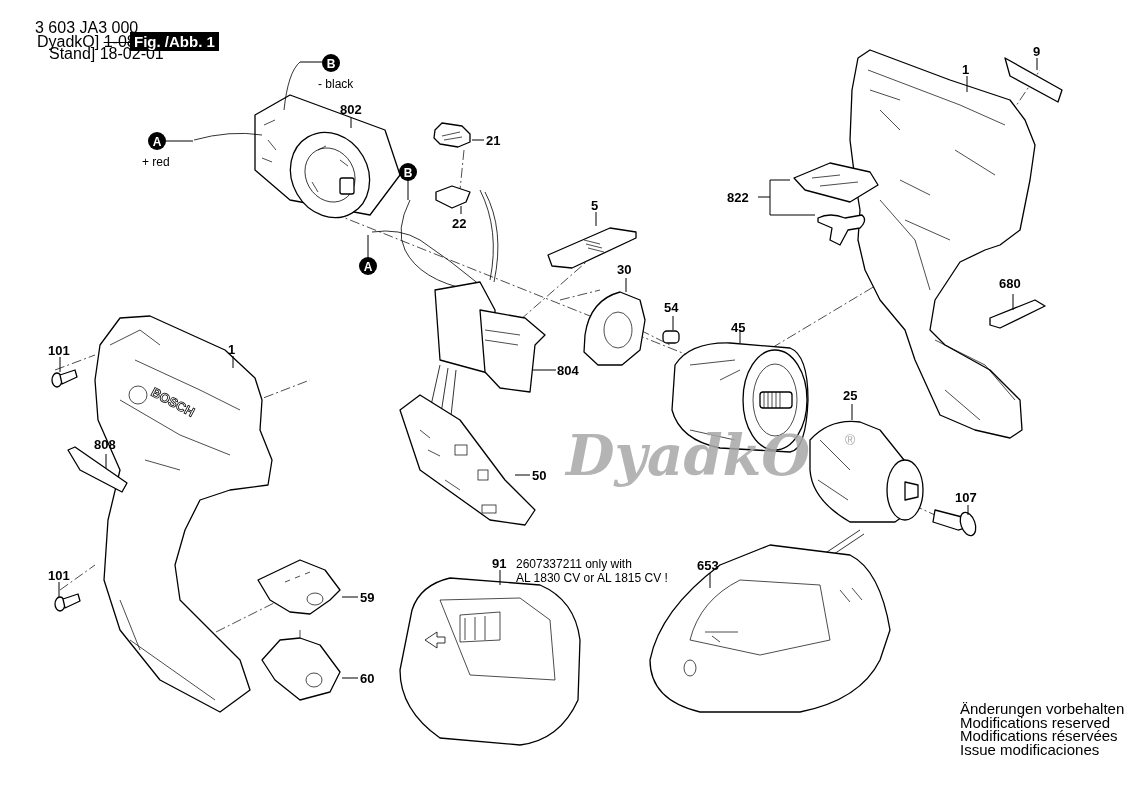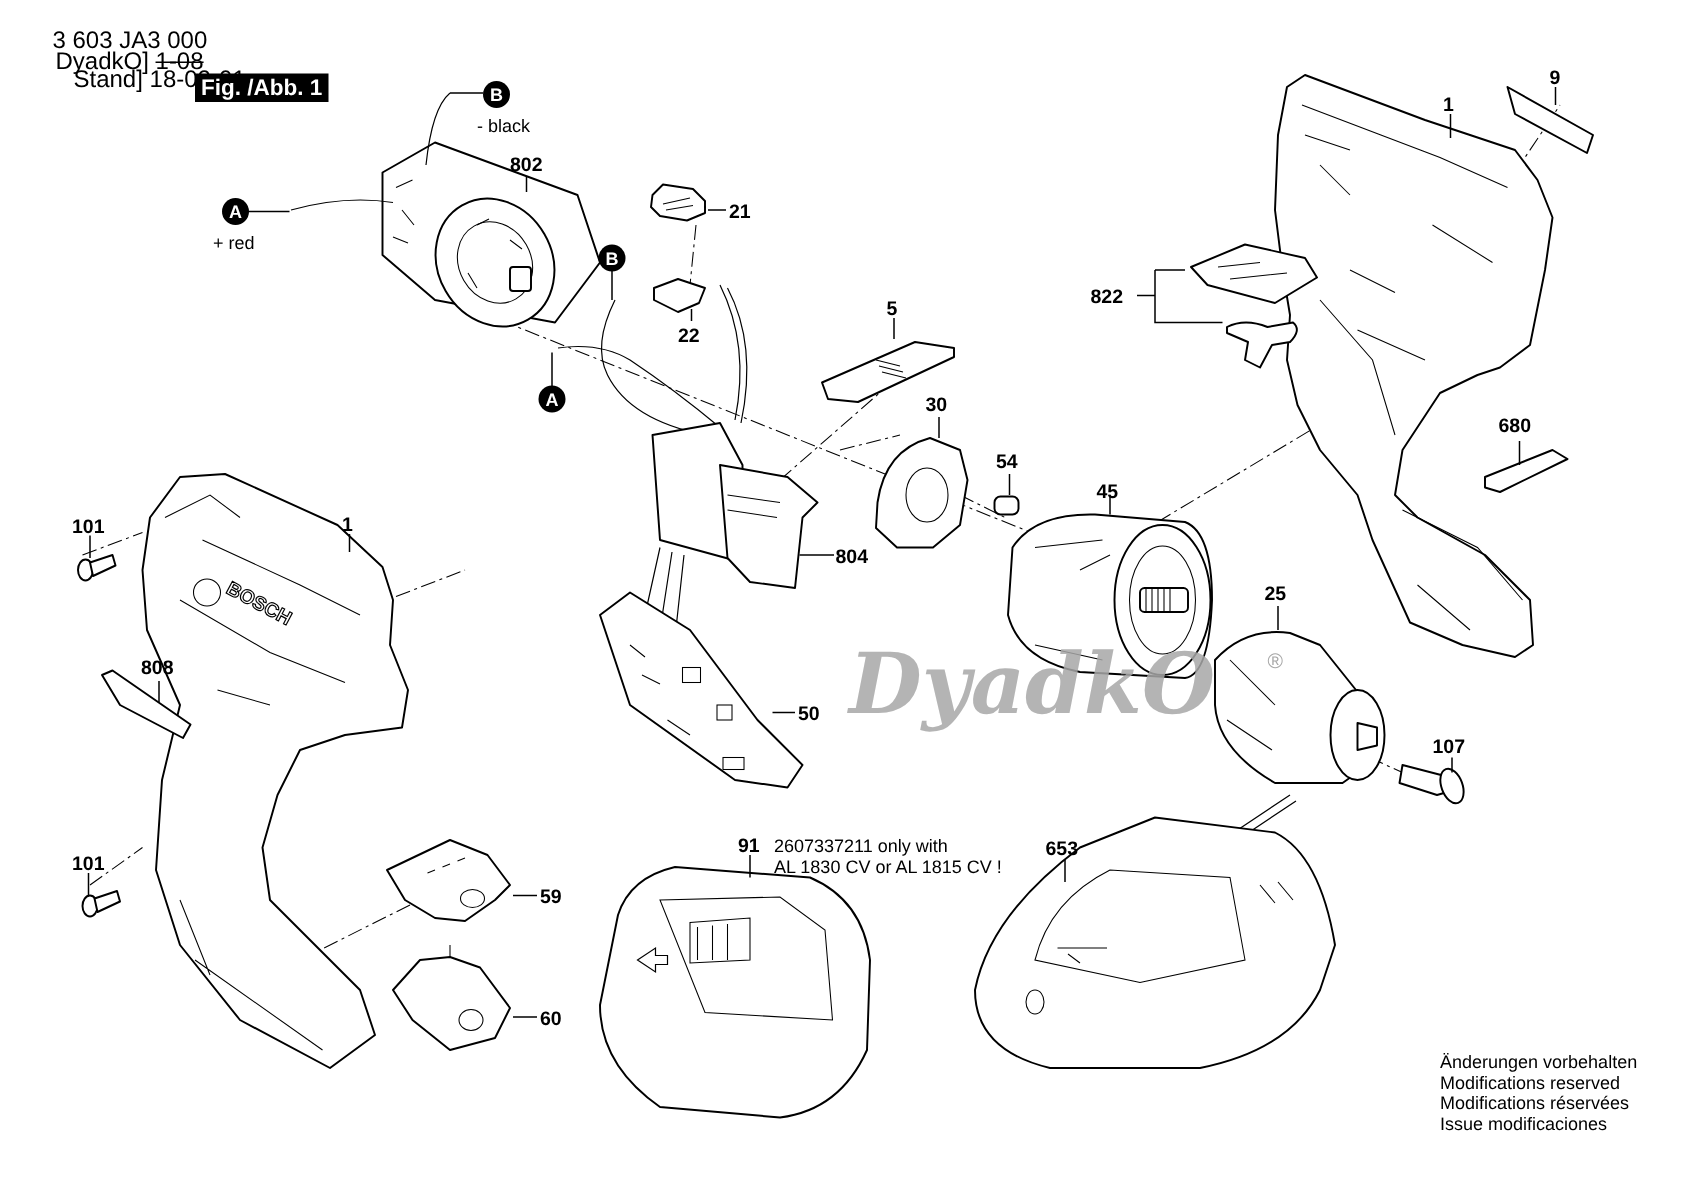--- a/index.html
+++ b/index.html
@@ -6,22 +6,22 @@
   body{width:1132px;height:786px;position:relative;overflow:hidden;font-family:"Liberation Sans",sans-serif;color:#000;}
   svg{position:absolute;left:0;top:0;}
   .part{fill:#fff;stroke:#000;stroke-width:1.3;stroke-linejoin:round;}
   .thin{fill:none;stroke:#000;stroke-width:0.8;}
   .detail{fill:none;stroke:#000;stroke-width:0.7;}
   .dash{fill:none;stroke:#000;stroke-width:0.7;stroke-dasharray:10 3 2 3;}
   .leader{fill:none;stroke:#000;stroke-width:1;}
   .pn{font-family:"Liberation Sans",sans-serif;font-weight:bold;font-size:13px;fill:#000;}
   .note{font-family:"Liberation Sans",sans-serif;font-size:12px;fill:#000;}
   .hdr{position:absolute;font-size:16px;line-height:12px;}
-  .fig{position:absolute;left:130px;top:49px;background:#000;color:#fff;font-weight:bold;font-size:15px;padding:1px 4px;line-height:17px;}
-  .mods{position:absolute;left:960px;top:702px;font-size:12px;line-height:13.5px;}
+  .fig{position:absolute;left:130px;top:32px;background:#000;color:#fff;font-weight:bold;font-size:15px;padding:1px 4px;line-height:17px;}
+  .mods{position:absolute;left:960px;top:702px;font-size:15px;line-height:13.5px;}
   .strike{text-decoration:line-through;}
   .wm{font-family:"DejaVu Serif",serif;font-style:italic;font-weight:bold;font-size:56px;fill:#a8a8a8;opacity:0.85;}
 </style>
 </head>
 <body>
 
 <div class="hdr" style="left:35px;top:22px;">3 603 JA3 000</div>
 <div class="hdr" style="left:37px;top:36px;">
   <span>DyadkO</span>]
   <span class="strike">1-08</span>

